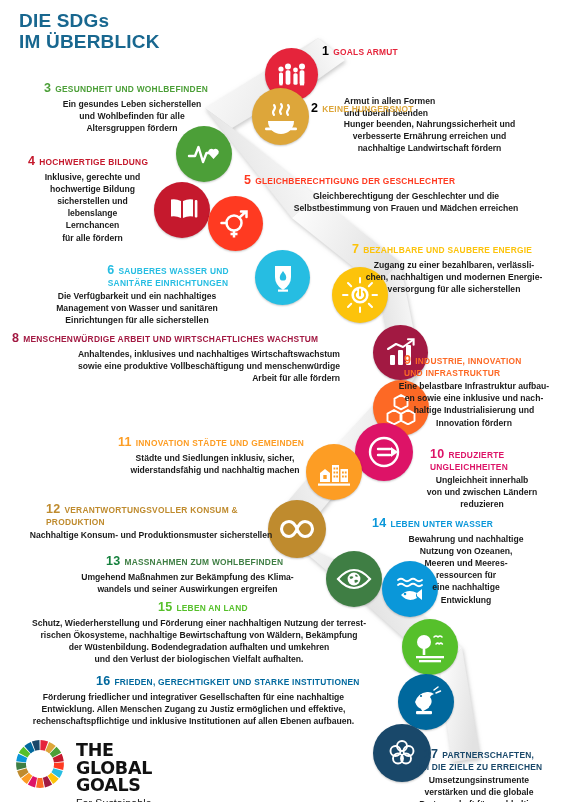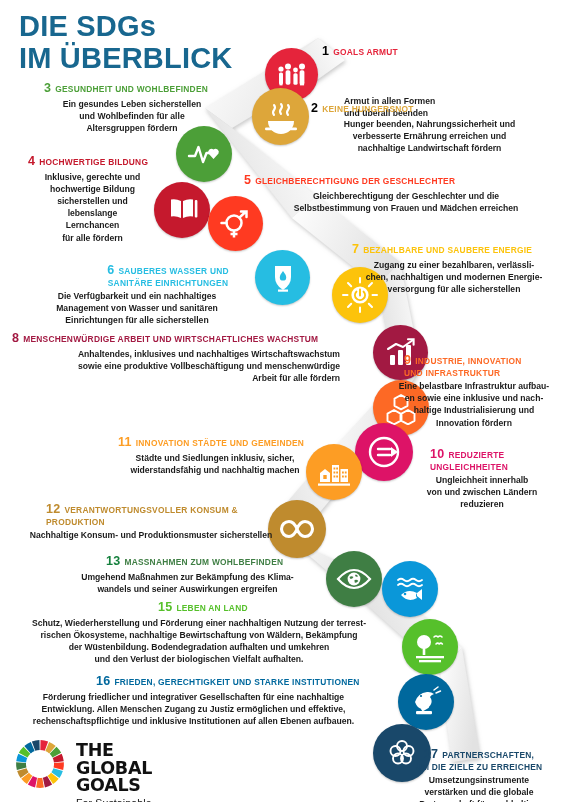--- a/index.html
+++ b/index.html
@@ -11,21 +11,21 @@
     position:relative;
   }
   #page{position:relative;width:563px;height:802px;overflow:hidden;background:#fff;}
 
   
   #ribbon{position:absolute;left:0;top:0;width:563px;height:802px;z-index:1;pointer-events:none;}
 
   
   .title{
     position:absolute;left:19px;top:10px;z-index:5;
-    color:#18678f;font-weight:bold;font-size:29px;line-height:1.12;
+    color:#18678f;font-weight:bold;font-size:19px;line-height:1.12;
     letter-spacing:0.2px;
   }
 
   
   .disc{
     position:absolute;border-radius:50%;z-index:4;
     display:flex;align-items:center;justify-content:center;
     box-shadow:0 1px 2px rgba(0,0,0,.22);
   }
   .disc svg{display:block;}
@@ -400,20 +400,31 @@
   </div>
 
   <div class="goal" style="left:60px;top:553px;width:255px;">
     <div class="ghead ta-l" style="padding-left:46px;">
       <span class="gnum" style="color:#15803d">13</span><span style="color:#3f7e44">MASSNAHMEN ZUM WOHLBEFINDEN</span>
     </div>
     <div class="gbody ta-c" style="white-space:pre-line;">Umgehend Maßnahmen zur Bekämpfung des Klima-
 wandels und seiner Auswirkungen ergreifen</div>
   </div>
 
+  <div class="goal" style="left:372px;top:515px;width:188px;">
+    <div class="ghead ta-l">
+      <span class="gnum" style="color:#0a97d9">14</span><span style="color:#0a97d9">LEBEN UNTER WASSER</span>
+    </div>
+    <div class="gbody ta-c" style="white-space:pre-line;">Bewahrung und nachhaltige
+Nutzung von Ozeanen,
+Meeren und Meeres-
+ressourcen für
+eine nachhaltige
+Entwicklung</div>
+  </div>
 
   <div class="goal" style="left:8px;top:599px;width:382px;">
     <div class="ghead ta-c" style="padding-left:150px;text-align:left;">
       <span class="gnum" style="color:#56c02b">15</span><span style="color:#56c02b">LEBEN AN LAND</span>
     </div>
     <div class="gbody ta-c" style="white-space:pre-line;">Schutz, Wiederherstellung und Förderung einer nachhaltigen Nutzung der terrest-
 rischen Ökosysteme, nachhaltige Bewirtschaftung von Wäldern, Bekämpfung
 der Wüstenbildung. Bodendegradation aufhalten und umkehren
 und den Verlust der biologischen Vielfalt aufhalten.</div>
   </div>

